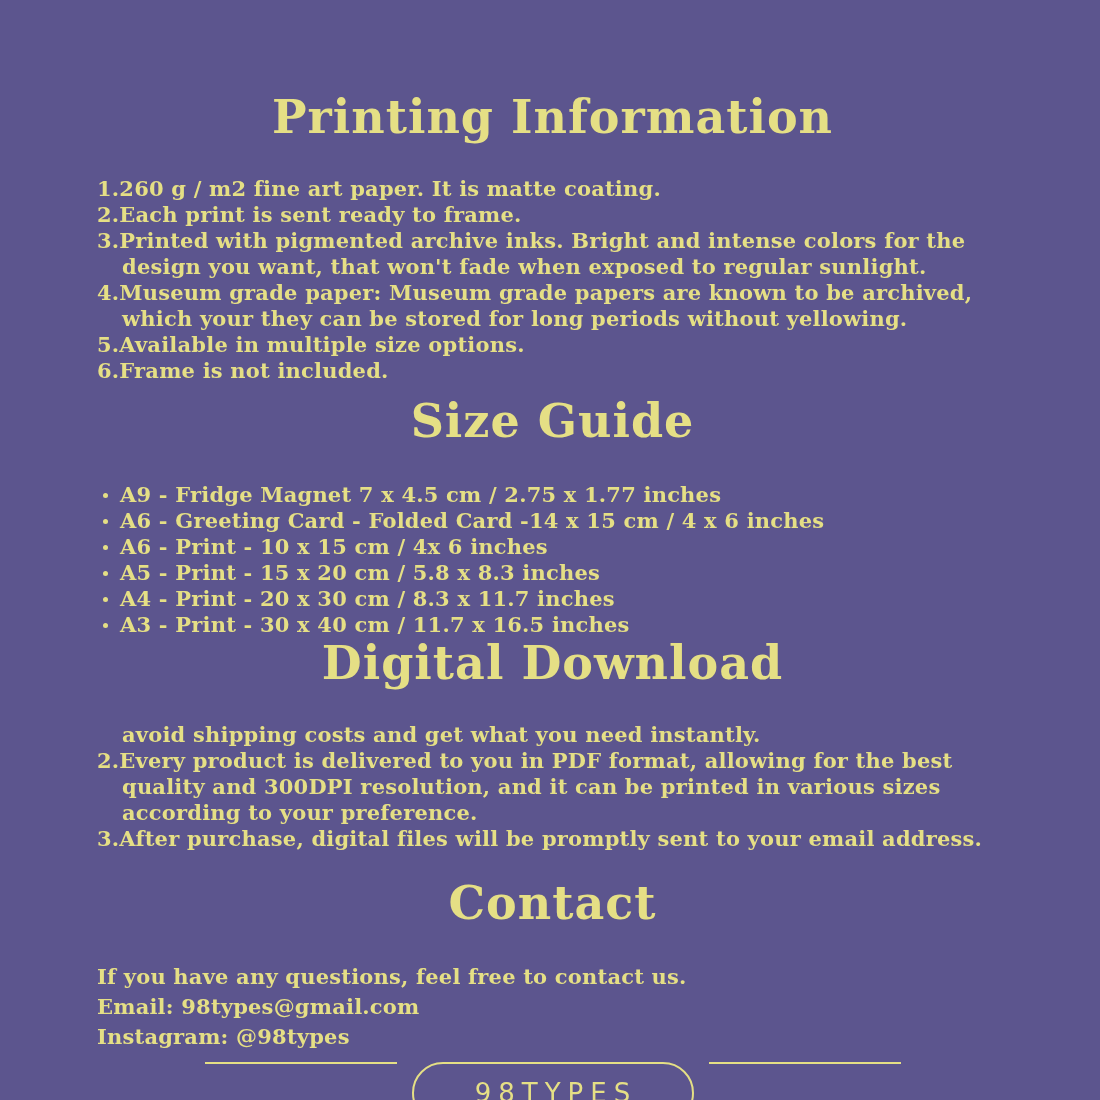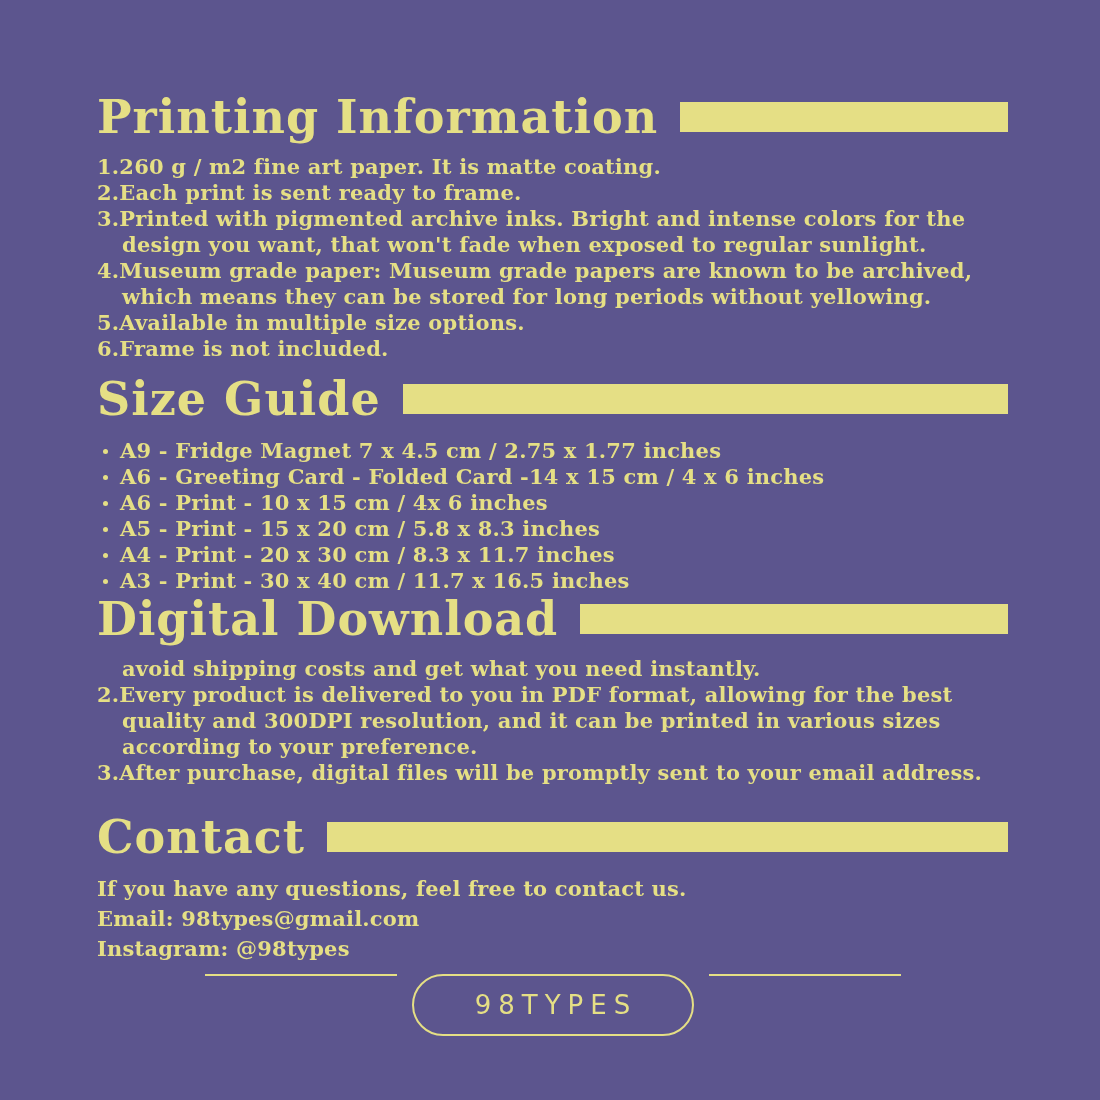--- a/index.html
+++ b/index.html
@@ -17,20 +17,21 @@
   }
   .page {
     width: 1100px;
     height: 1100px;
     padding: 92px 92px 0 97px;
   }
   .section-title {
     display: flex;
     align-items: center;
     gap: 22px;
+    flex-direction: column;
   }
   .section-title h1 {
     font-size: 46px;
     line-height: 50px;
     font-weight: 700;
     letter-spacing: 1px;
     white-space: nowrap;
   }
   .section-title .bar {
     flex: 1;
@@ -109,21 +110,21 @@
     </div>
     <div class="num-item">
       <div class="line">2.Each print is sent ready to frame.</div>
     </div>
     <div class="num-item">
       <div class="line">3.Printed with pigmented archive inks. Bright and intense colors for the</div>
       <div class="line cont">design you want, that won't fade when exposed to regular sunlight.</div>
     </div>
     <div class="num-item">
       <div class="line">4.Museum grade paper: Museum grade papers are known to be archived,</div>
-      <div class="line cont">which means they can be stored for long periods without yellowing.</div>
+      <div class="line cont">which your they can be stored for long periods without yellowing.</div>
     </div>
     <div class="num-item">
       <div class="line">5.Available in multiple size options.</div>
     </div>
     <div class="num-item">
       <div class="line">6.Frame is not included.</div>
     </div>
   </div>
 
   <div class="section-title mt-sg">

